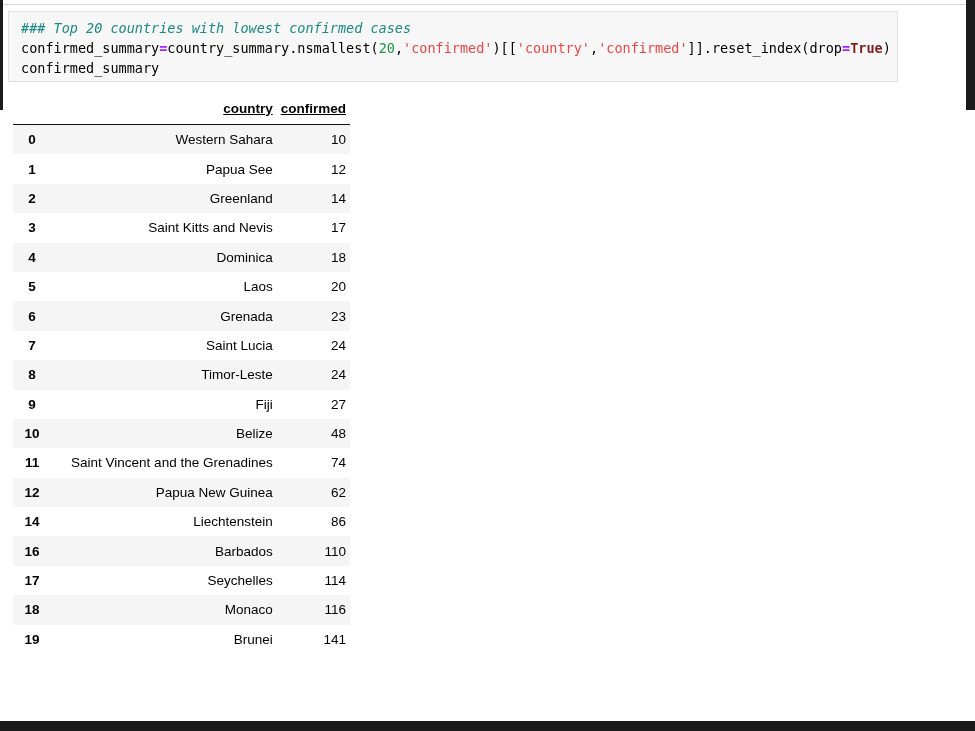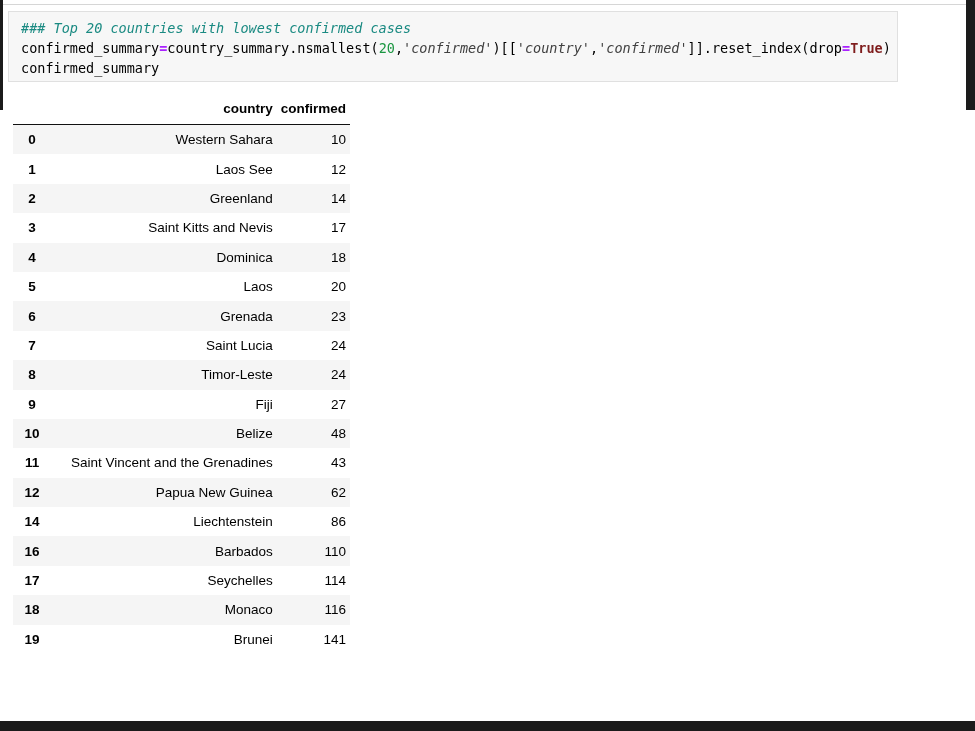--- a/index.html
+++ b/index.html
@@ -69,21 +69,21 @@
   .code-line {
     font-family: "DejaVu Sans Mono", "Liberation Mono", monospace;
     font-size: 13.5px;
     line-height: 20px;
     color: #000000;
     white-space: pre;
   }
   .tok-comment { color: #1a8a82; font-style: italic; }
   .tok-op      { color: #aa22ff; font-weight: bold; }
   .tok-num     { color: #1a9641; }
-  .tok-str     { color: #404040; font-style: italic; }
+  .tok-str     { color: #ef4444; }
   .tok-kw      { color: #7f1d1d; font-weight: bold; }
 
   
   #df-output {
     position: absolute;
     left: 13px;
     top: 100px;
     width: 337px;
   }
   table.dataframe {
@@ -94,20 +94,21 @@
     color: #000000;
   }
   table.dataframe thead th {
     font-weight: bold;
     text-align: right;
     padding: 0 4px 6px 4px;
     border-bottom: 1px solid #111111;
     white-space: nowrap;
     vertical-align: bottom;
     line-height: 18px;
+    text-decoration: underline;
   }
   table.dataframe thead th.blank {
     border-bottom: 1px solid #111111;
   }
   table.dataframe tbody th {
     font-weight: bold;
     text-align: center;
     padding: 0 4px;
     height: 29.4px;
     width: 36px;
@@ -164,21 +165,21 @@
         </tr>
       </thead>
       <tbody id="table-body">
           <tr>
             <th>0</th>
             <td>Western Sahara</td>
             <td>10</td>
           </tr>
           <tr>
             <th>1</th>
-            <td>Laos See</td>
+            <td>Papua See</td>
             <td>12</td>
           </tr>
           <tr>
             <th>2</th>
             <td>Greenland</td>
             <td>14</td>
           </tr>
           <tr>
             <th>3</th>
             <td>Saint Kitts and Nevis</td>
@@ -215,21 +216,21 @@
             <td>27</td>
           </tr>
           <tr>
             <th>10</th>
             <td>Belize</td>
             <td>48</td>
           </tr>
           <tr>
             <th>11</th>
             <td>Saint Vincent and the Grenadines</td>
-            <td>43</td>
+            <td>74</td>
           </tr>
           <tr>
             <th>12</th>
             <td>Papua New Guinea</td>
             <td>62</td>
           </tr>
           <tr>
             <th>14</th>
             <td>Liechtenstein</td>
             <td>86</td>

